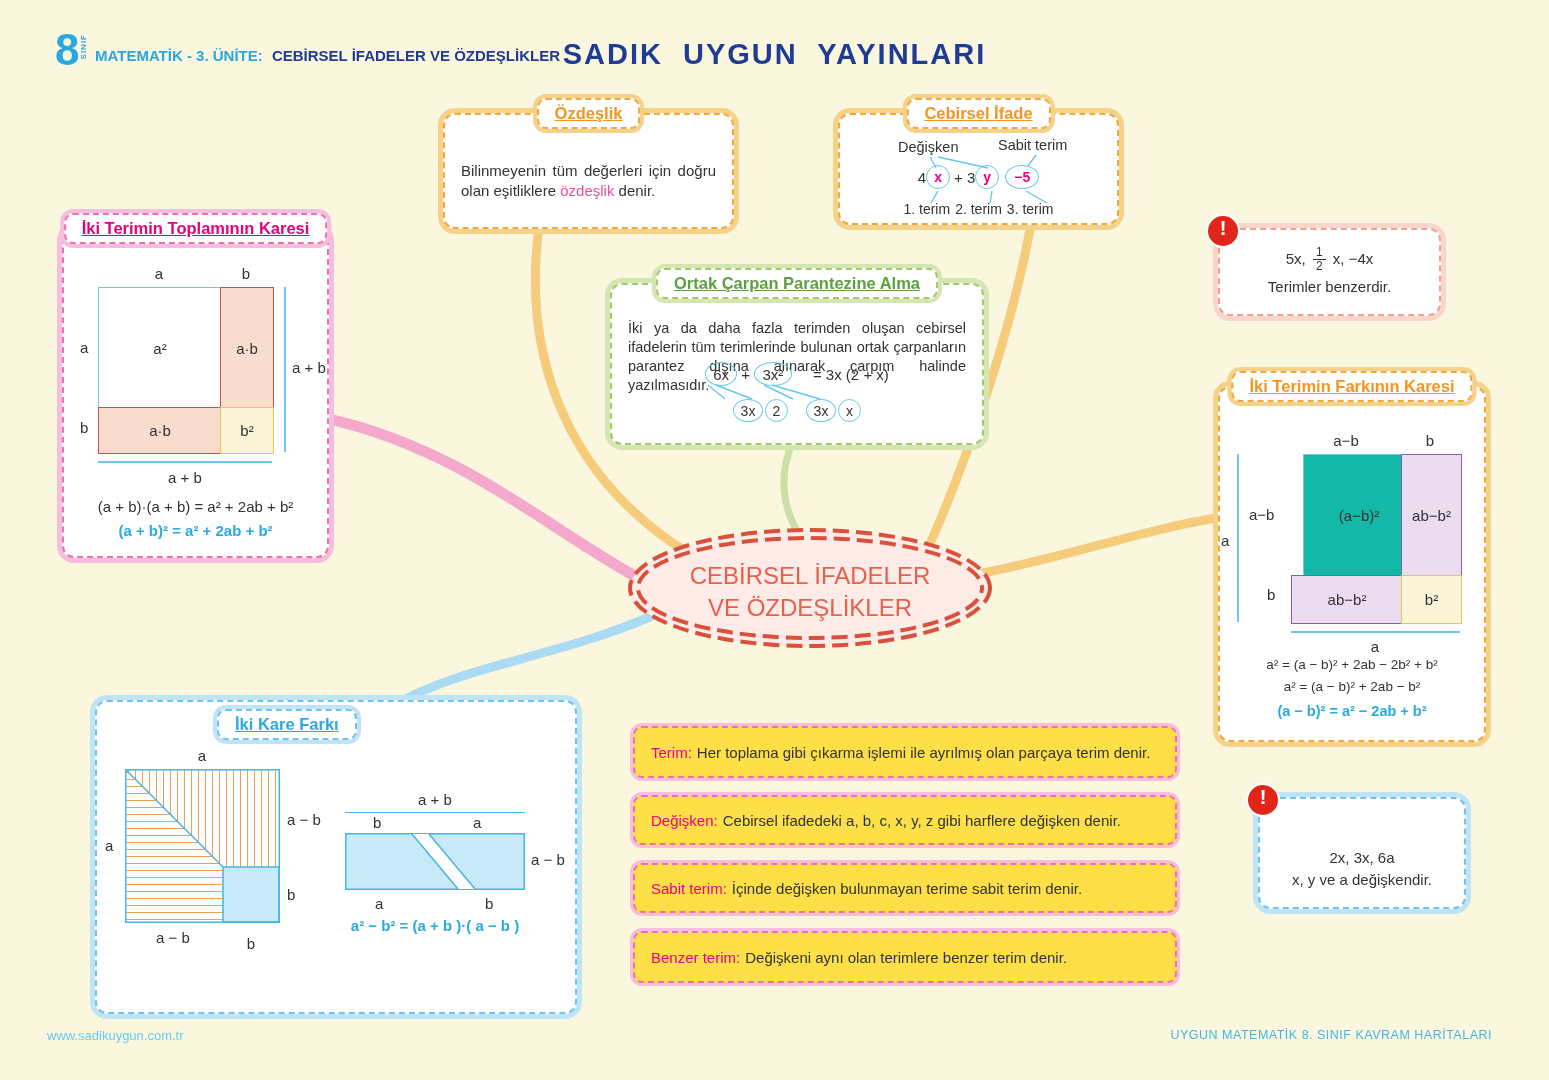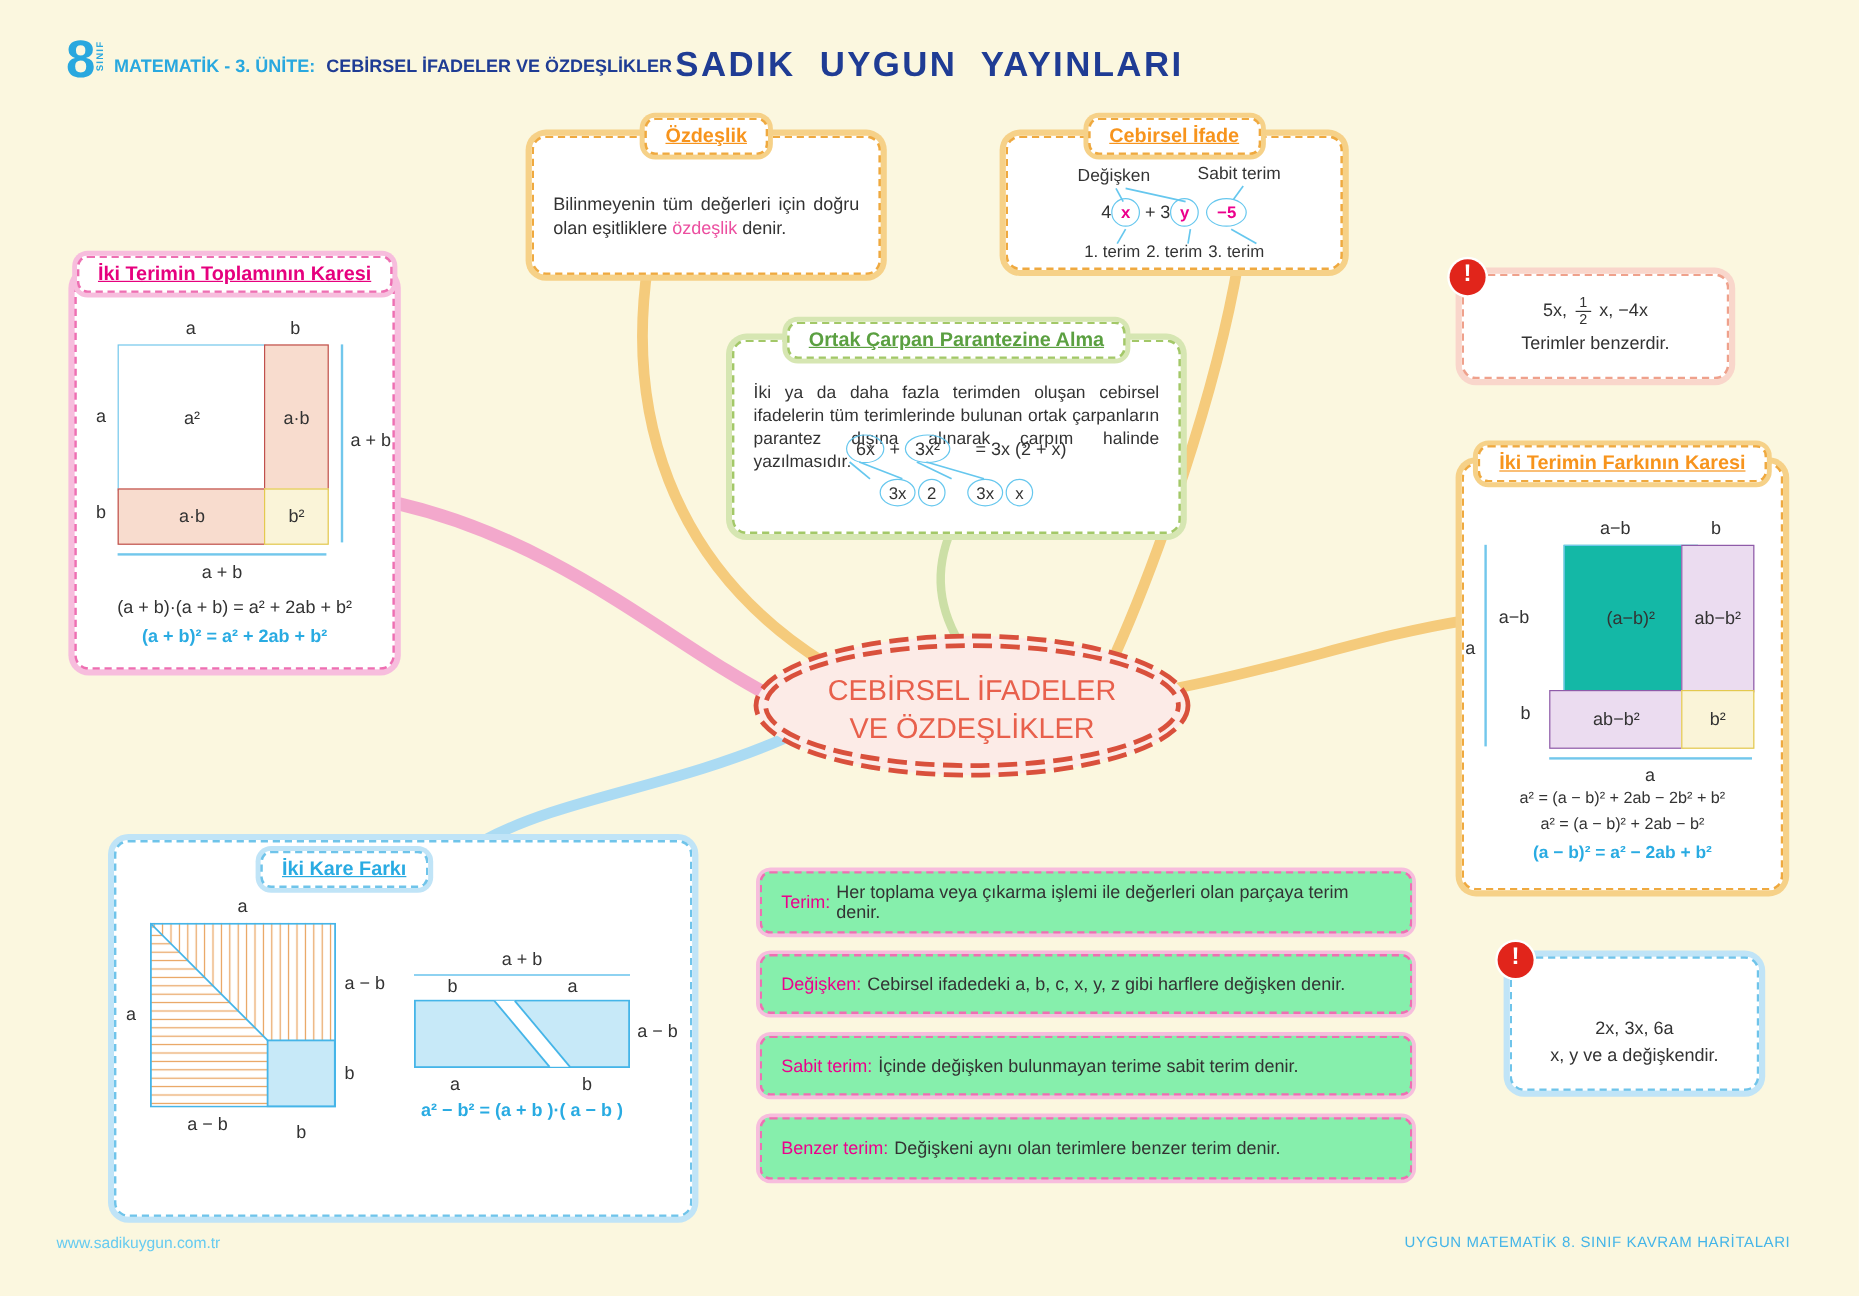--- a/index.html
+++ b/index.html
@@ -39,21 +39,21 @@
   .frm{position:absolute;left:0;right:0;text-align:center;font-size:15px;white-space:nowrap;}
   .frm-b{font-weight:bold;color:#29ABE2;}
 
   .circ{display:inline-flex;align-items:center;justify-content:center;
         border:1.5px solid #66C7EE;border-radius:50%/50%;color:#EC008C;font-weight:bold;}
 
   .frac{display:inline-flex;flex-direction:column;align-items:center;vertical-align:middle;
         font-size:12px;line-height:1.1;margin:0 3px;}
   .frac .num{border-bottom:1.2px solid #333;padding:0 3px;}
 
-  .defbox{position:absolute;background:#86efac;display:flex;align-items:center;
+  .defbox{position:absolute;background:#fde047;display:flex;align-items:center;
           padding:0 16px;font-size:15px;}
   .defbox .dterm{font-weight:normal;color:#EC008C;margin-right:5px;white-space:nowrap;}
 
   .justify{ text-align:justify; }
 </style>
 </head>
 <body>
 
 <div class="canvas">
 
@@ -247,21 +247,21 @@
       </svg>
       <span class="dlabel" style="left:186px;top:20px;">a − b</span>
       <span class="dlabel" style="left:30px;top:64px;">a</span>
       <span class="dlabel" style="left:140px;top:64px;">b</span>
       <div class="abs frm-b" style="left:-25px;top:86px;width:230px;text-align:center;font-size:15px;font-weight:bold;white-space:nowrap;">a² − b² = (a + b )·( a − b )</div>
     </div>
   </div>
 
   <div class="defbox rim-pinkdef" style="left:633px;top:726px;width:508px;height:48px;">
     <span class="dterm">Terim:</span>
-    <span>Her toplama veya çıkarma işlemi ile değerleri olan parçaya terim denir.</span>
+    <span>Her toplama gibi çıkarma işlemi ile ayrılmış olan parçaya terim denir.</span>
   </div>
   <div class="defbox rim-pinkdef" style="left:633px;top:795px;width:508px;height:46px;">
     <span class="dterm">Değişken:</span>
     <span>Cebirsel ifadedeki a, b, c, x, y, z gibi harflere değişken denir.</span>
   </div>
   <div class="defbox rim-pinkdef" style="left:633px;top:863px;width:508px;height:46px;">
     <span class="dterm">Sabit terim:</span>
     <span>İçinde değişken bulunmayan terime sabit terim denir.</span>
   </div>
   <div class="defbox rim-pinkdef" style="left:633px;top:931px;width:508px;height:48px;">

